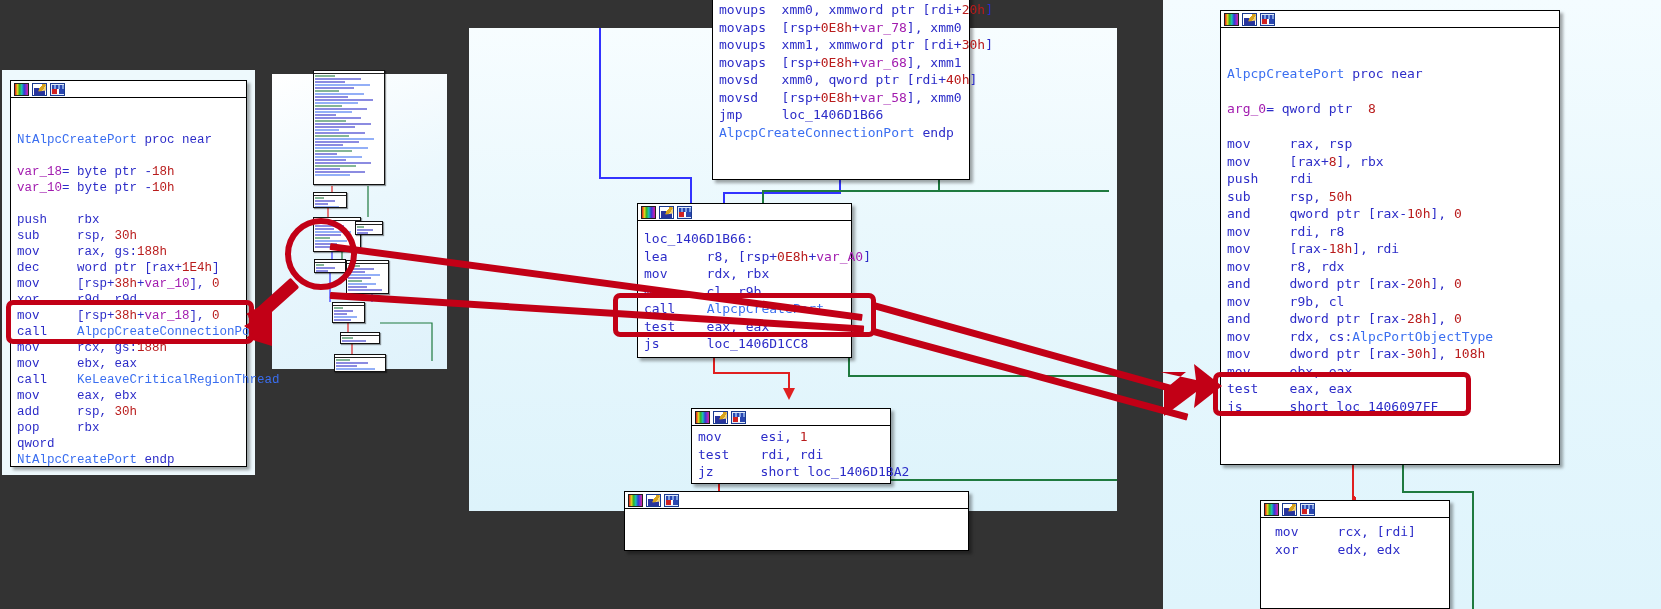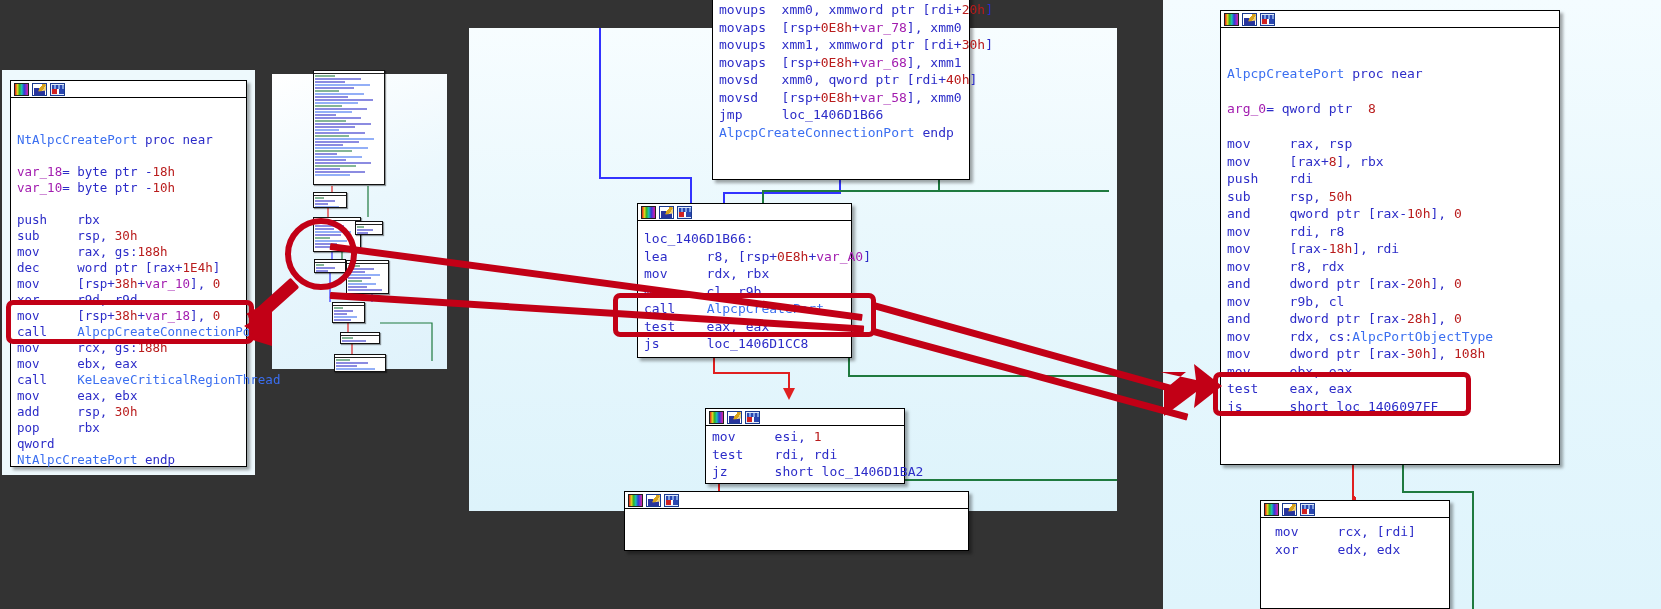--- a/index.html
+++ b/index.html
@@ -90,21 +90,21 @@
   .mini { position:absolute; background:#fff; border:1px solid #111;
           box-shadow:1px 1px 1px rgba(0,0,0,.4); overflow:hidden; }
   .mini .hdr { height:3px; border-bottom:1px solid #222; background:#fff; }
   .mini .rows { padding:1px; }
   .mini .r { height:2px; margin-bottom:1px; }
 </style>
 </head>
 <body>
 
 <div class="panel" style="left:2px; top:70px; width:253px; height:405px; background:#eef9fd;">
-  <div class="codebox" style="left:8px; top:10px; right:8px; bottom:8px;">
+  <div class="codebox" style="left:8px; top:10px; right:8px; bottom:8px;font-family:Liberation Mono, monospace;">
     <div class="cb-title">
       <span class="ico ico-palette"></span>
       <span class="ico ico-pencil"></span>
       <span class="ico ico-graph"></span>
     </div>
     <div class="cb-body" id="leftbody">
         <div class="ln sm">&nbsp;</div>
         <div class="ln sm">&nbsp;</div>
         <div class="ln sm"><span class="mn"><span class="sym">NtAlpcCreatePort</span> proc near</span></div>
         <div class="ln sm">&nbsp;</div>
@@ -318,21 +318,21 @@
         <div class="ln "><span class="mn"><span class="lbl">loc_1406D1B66</span>:</span></div>
         <div class="ln "><span class="mn">lea     r8, [rsp+<span class="num">0E8h</span>+<span class="gr">var_A0</span>]</span></div>
         <div class="ln "><span class="mn">mov     rdx, rbx</span></div>
         <div class="ln "><span class="mn">mov     cl, r9b</span></div>
         <div class="ln "><span class="mn">call    <span class="sym">AlpcpCreatePort</span></span></div>
         <div class="ln "><span class="mn">test    eax, eax</span></div>
         <div class="ln "><span class="mn">js      <span class="lbl">loc_1406D1CC8</span></span></div>
       </div>
   </div>
 
-  <div class="codebox" style="left:236px; top:380px; width:200px; height:76px;">
+  <div class="codebox" style="left:222px; top:380px; width:200px; height:76px;">
     <div class="cb-title">
       <span class="ico ico-palette"></span>
       <span class="ico ico-pencil"></span>
       <span class="ico ico-graph"></span>
     </div>
     <div class="cb-body" id="cblock2" style="padding-top:2px;">
         <div class="ln "><span class="mn">mov     esi, <span class="num">1</span></span></div>
         <div class="ln "><span class="mn">test    rdi, rdi</span></div>
         <div class="ln "><span class="mn">jz      short <span class="lbl">loc_1406D1BA2</span></span></div>
       </div>

